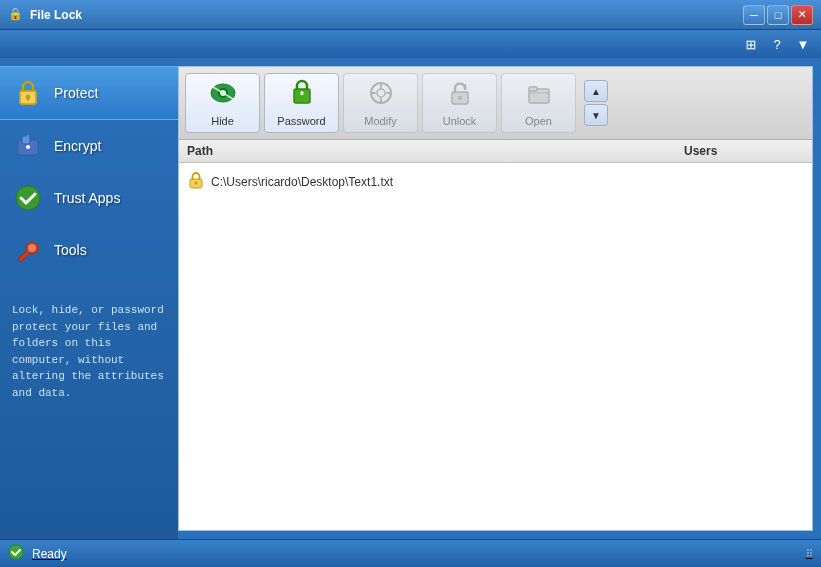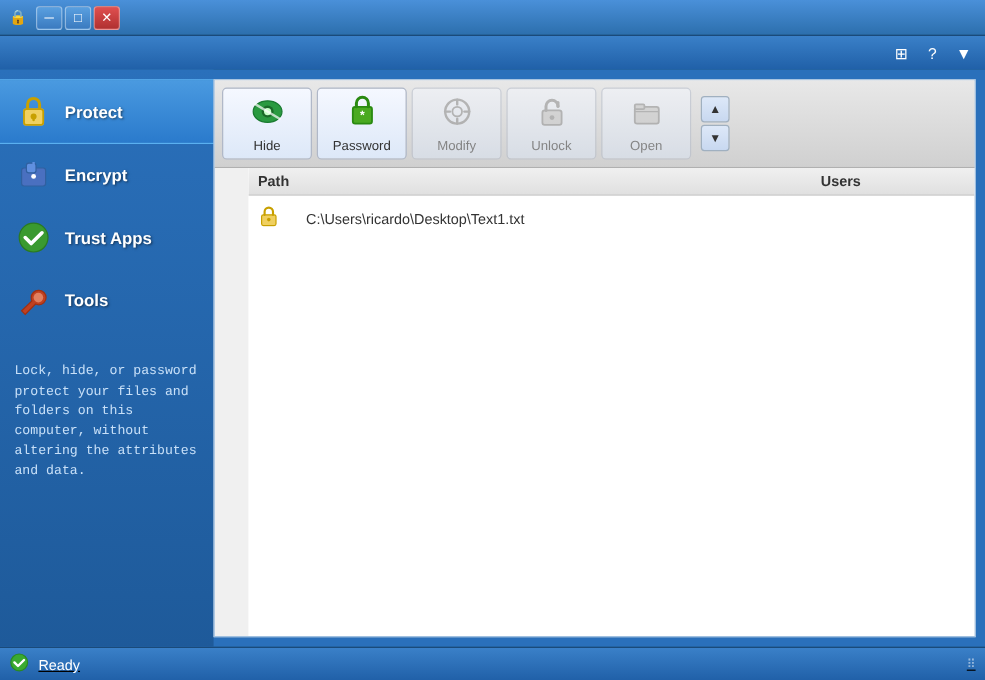--- a/index.html
+++ b/index.html
@@ -104,21 +104,21 @@
     .sidebar-item-icon {
       width: 32px;
       height: 32px;
       display: flex;
       align-items: center;
       justify-content: center;
       font-size: 20px;
     }
     .sidebar-item-label {
       font-size: 14px;
-      font-weight: 700;
+      font-weight: 400;
       color: white;
       text-shadow: 1px 1px 2px rgba(0,0,0,0.5);
       text-align: center;
     }
     .sidebar-description {
       padding: 16px 12px;
       color: #c8e0f8;
       font-size: 11px;
       line-height: 1.5;
       margin-top: 10px;
@@ -188,21 +188,20 @@
       cursor: pointer;
       font-size: 10px;
       color: #333;
     }
 
     
     .file-list-container {
       flex: 1;
       background: white;
       overflow: hidden;
-      margin-left: 28px;
     }
     .file-list-header {
       display: flex;
       background: linear-gradient(to bottom, #f0f0f0, #e0e0e0);
       border-bottom: 1px solid #c0c0c0;
       padding: 4px 8px;
     }
     .file-list-col {
       font-size: 12px;
       color: #333;
@@ -210,21 +209,21 @@
     }
     .col-path { flex: 1; }
     .col-users { width: 120px; }
     .file-list-body {
       padding: 4px 0;
     }
     .file-row {
       display: flex;
       align-items: center;
       padding: 4px 8px;
-      gap: 22px;
+      gap: 6px;
       cursor: pointer;
     }
     .file-icon {
       font-size: 16px;
     }
     .file-path {
       font-size: 12px;
       color: #333;
       flex: 1;
     }
@@ -259,20 +258,21 @@
     .password-svg { color: #3a9a20; }
     .modify-svg { color: #808080; }
     .unlock-svg { color: #808080; }
     .open-svg { color: #808080; }
   </style>
 </head>
 <body>
 
 <div class="title-bar">
   <span class="title-bar-icon">🔒</span>
+  <span class="title-bar-text">File Lock</span>
   <div class="title-bar-buttons">
     <div class="title-btn">─</div>
     <div class="title-btn">□</div>
     <div class="title-btn close">✕</div>
   </div>
 </div>
 
 <div class="app-toolbar">
   <span class="toolbar-icon">⊞</span>
   <span class="toolbar-icon">?</span>

